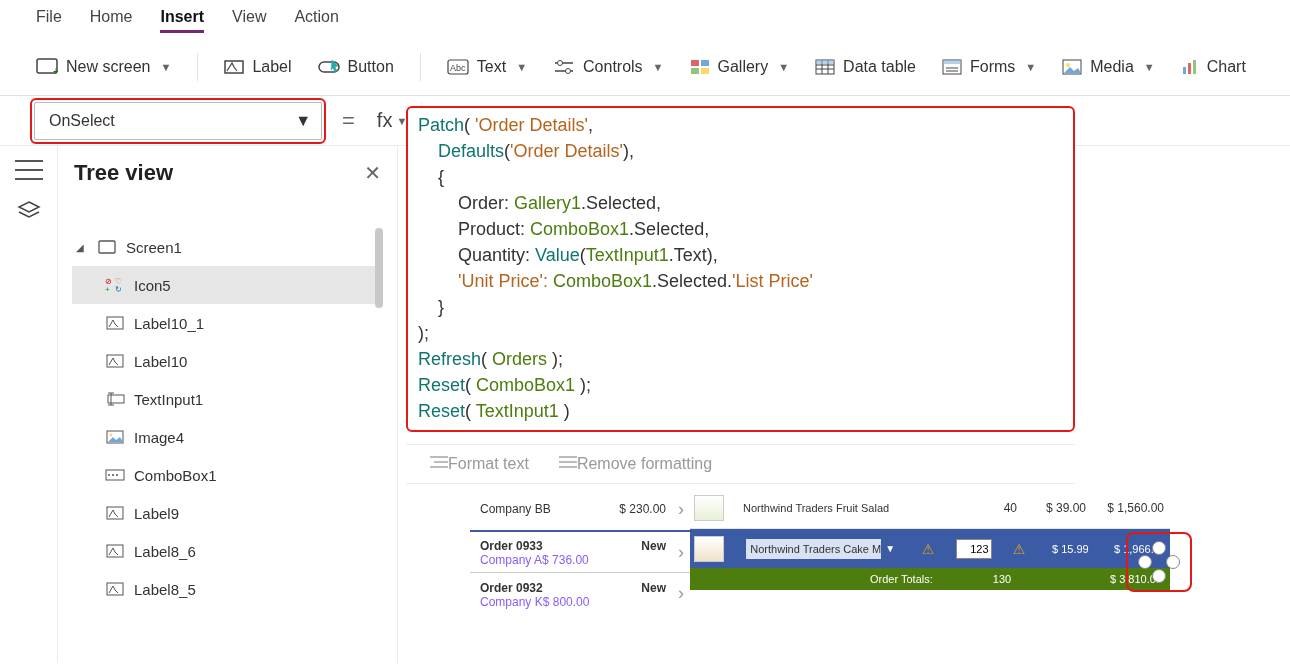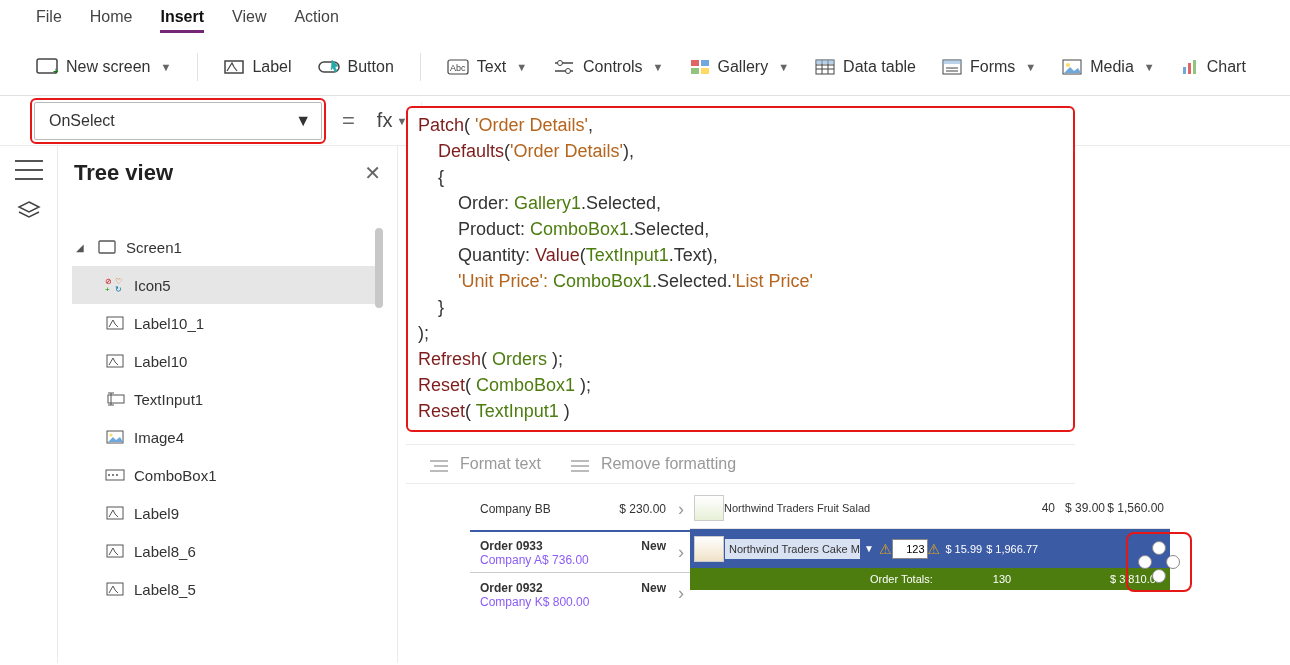--- a/index.html
+++ b/index.html
@@ -41,34 +41,34 @@
   .tree-item { display:flex; align-items:center; gap:8px; height:38px; padding-left:4px; cursor:pointer;}
   .tree-item.indent { padding-left:32px; }
   .tree-item.selected { background:#e6e6e6; }
   .tree-icon { width:22px; height:18px; display:flex; align-items:center; justify-content:center; flex-shrink:0;}
   .expander { font-size:10px; color:#555; width:12px;}
   .scroll-indicator { position:absolute; right:0; top:0; width:8px; height:80px; background:#c8c8c8; border-radius:4px;}
 
   
   .canvas { flex:1; position:relative; background:#fff; }
   .formula-box { position:absolute; left:8px; top:-40px; right:215px; border:2px solid #e61717; border-radius:6px; padding:4px 10px 6px 10px; font-family:Consolas,monospace; font-size:18px; line-height:25px; background:#fff; white-space:pre; color:#333;}
-  .kw-fn { color:#7f1d1d;margin-top:40px; }
+  .kw-fn { color:#0f766e;margin-top:40px; }
   .kw-str { color:#b5651d; }
   .kw-id { color:#4d7c0f; }
 
   .format-bar { position:absolute; left:8px; top:298px; right:215px; height:40px; border-top:1px solid #edebe9; border-bottom:1px solid #edebe9; display:flex; align-items:center; gap:30px; padding-left:24px; color:#999; font-size:16px; }
-  .format-bar .btn { display:flex; align-items:flex-end; gap:12px; cursor:pointer;}
+  .format-bar .btn { display:flex; align-items:flex-start; gap:0; cursor:pointer;}
 
   
   .app-preview { position:absolute; left:72px; top:342px; width:700px; font-size:12px;}
   .order-row { display:flex; align-items:center; border-top:1px solid #ccc; height:42px;}
   .order-row .l1 { display:flex; justify-content:space-between; padding:2px 6px 0 10px; font-weight:600;}
   .order-row .l2 { display:flex; justify-content:flex-start; padding:0 6px 0 10px; color:#8b5cf6;}
   .order-chev { color:#999; font-size:18px; padding:0 6px;}
-  .detail-row { display:flex; align-items:center; height:40px; gap:0; padding-left:4px; border-top:1px solid #e5e5e5;}
+  .detail-row { display:flex; align-items:center; height:40px; gap:19px; padding-left:4px; border-top:1px solid #e5e5e5;justify-content:space-between;}
   .detail-row.sel { background:#3b5ba5; color:#fff;}
   .thumb { width:30px; height:26px; background:#f3e9d2; border:1px solid #ccc;}
   .combo { height:22px; border:1px solid #3b5ba5; background:#d9e2f3; font-size:11px; padding:0 4px; display:flex; align-items:center; width:155px; position:relative;}
   .combo .cbchev { position:absolute; right:0; top:0; width:18px; height:100%; background:#3b5ba5; color:#fff; display:flex; align-items:center; justify-content:center; font-size:10px;}
   .qtybox { width:36px; height:20px; border:1px solid #888; text-align:right; padding-right:2px; font-size:11px;}
   .warn { color:#e6a817; font-size:14px;}
   .totals-row { background:#4d7c0f; color:#fff; display:flex; align-items:center; height:22px; font-size:11px; padding-left:180px; gap:60px;}
 
   .plus-widget { position:absolute; right:98px; top:386px; width:66px; height:60px; border:2px solid #e61717; border-radius:8px; display:flex; align-items:center; justify-content:center;}
   .plus-widget .inner { width:42px; height:42px; position:relative;}

